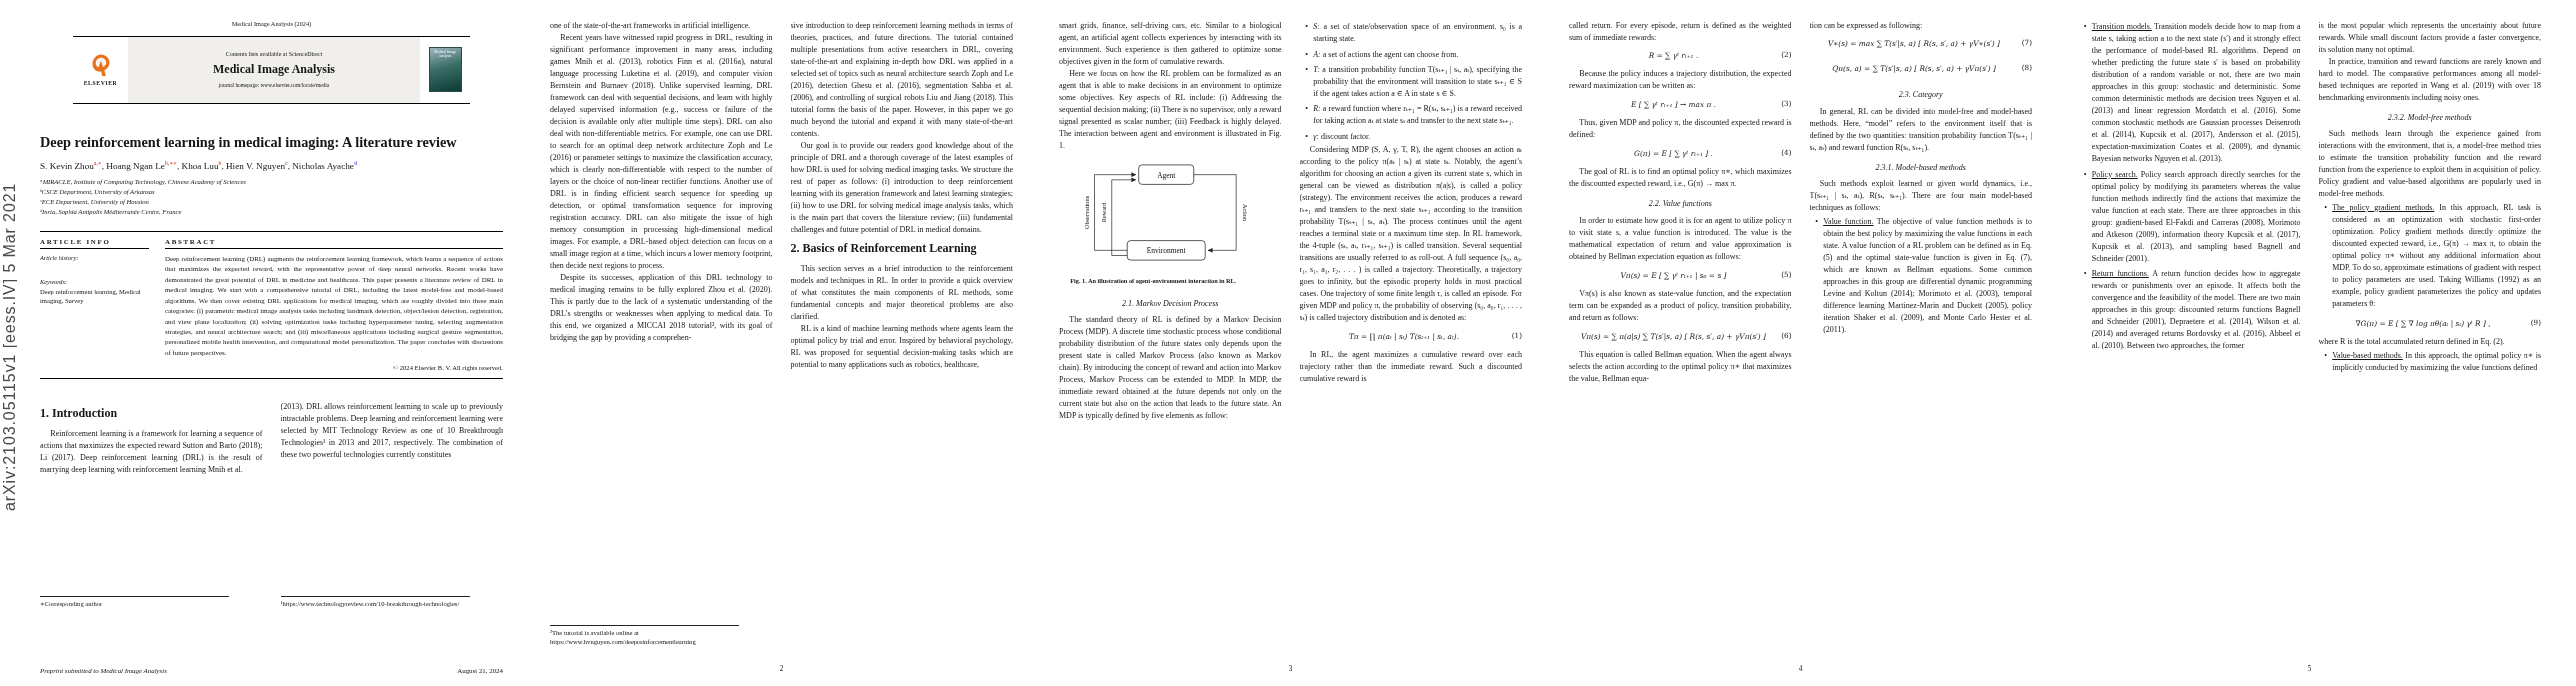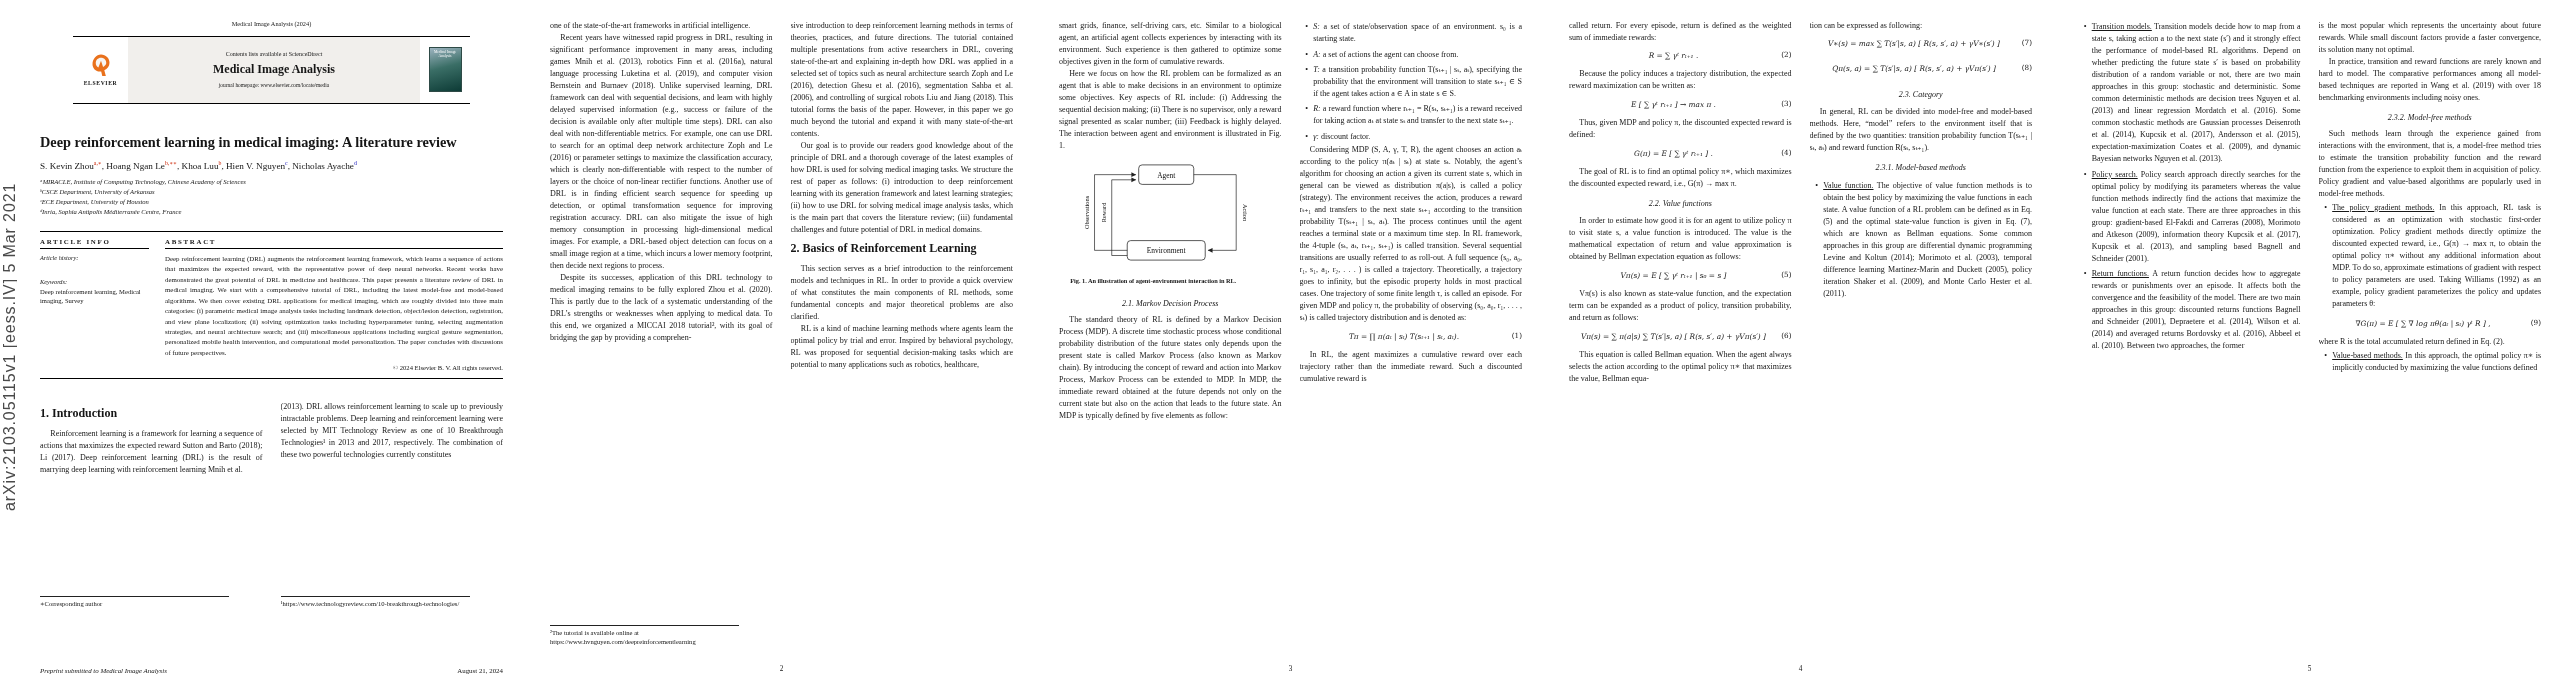--- a/index.html
+++ b/index.html
@@ -253,20 +253,21 @@
             <span class="eb">V∗(s) = max ∑ T(s′|s, a) [ R(s, s′, a) + γV∗(s′) ]</span>
             <span class="et">(7)</span>
           </div>
           <div class="eq">
             <span class="eb">Qπ(s, a) = ∑ T(s′|s, a) [ R(s, s′, a) + γVπ(s′) ]</span>
             <span class="et">(8)</span>
           </div>
           <div class="h2">2.3. Category</div>
           <p class="para">In general, RL can be divided into model-free and model-based methods. Here, “model” refers to the environment itself that is defined by the two quantities: transition probability function T(sₜ₊₁ | sₜ, aₜ) and reward function R(sₜ, sₜ₊₁).</p>
           <div class="h2">2.3.1. Model-based methods</div>
+          <p class="para">Such methods exploit learned or given world dynamics, i.e., T(sₜ₊₁ | sₜ, aₜ), R(sₜ, sₜ₊₁). There are four main model-based techniques as follows:</p>
           <div class="li"><span class="bullet">•</span><span class="lead-u">Value function.</span> The objective of value function methods is to obtain the best policy by maximizing the value functions in each state. A value function of a RL problem can be defined as in Eq. (5) and the optimal state-value function is given in Eq. (7), which are known as Bellman equations. Some common approaches in this group are differential dynamic programming Levine and Koltun (2014); Morimoto et al. (2003), temporal difference learning Martinez-Marin and Duckett (2005), policy iteration Shaker et al. (2009), and Monte Carlo Hester et al. (2011).</div>
         </div>
     </div>
     <div class="pagenum">4</div>
   </div>
 
   <div class="sheet" style="left:2055px">
     <div class="cols">
       <div class="col tall">
           <div class="li"><span class="bullet">•</span><span class="lead-u">Transition models.</span> Transition models decide how to map from a state s, taking action a to the next state (s′) and it strongly effect the performance of model-based RL algorithms. Depend on whether predicting the future state s′ is based on probability distribution of a random variable or not, there are two main approaches in this group: stochastic and deterministic. Some common deterministic methods are decision trees Nguyen et al. (2013) and linear regression Mordatch et al. (2016). Some common stochastic methods are Gaussian processes Deisenroth et al. (2014), Kupcsik et al. (2017), Andersson et al. (2015), expectation-maximization Coates et al. (2009), and dynamic Bayesian networks Nguyen et al. (2013).</div>

